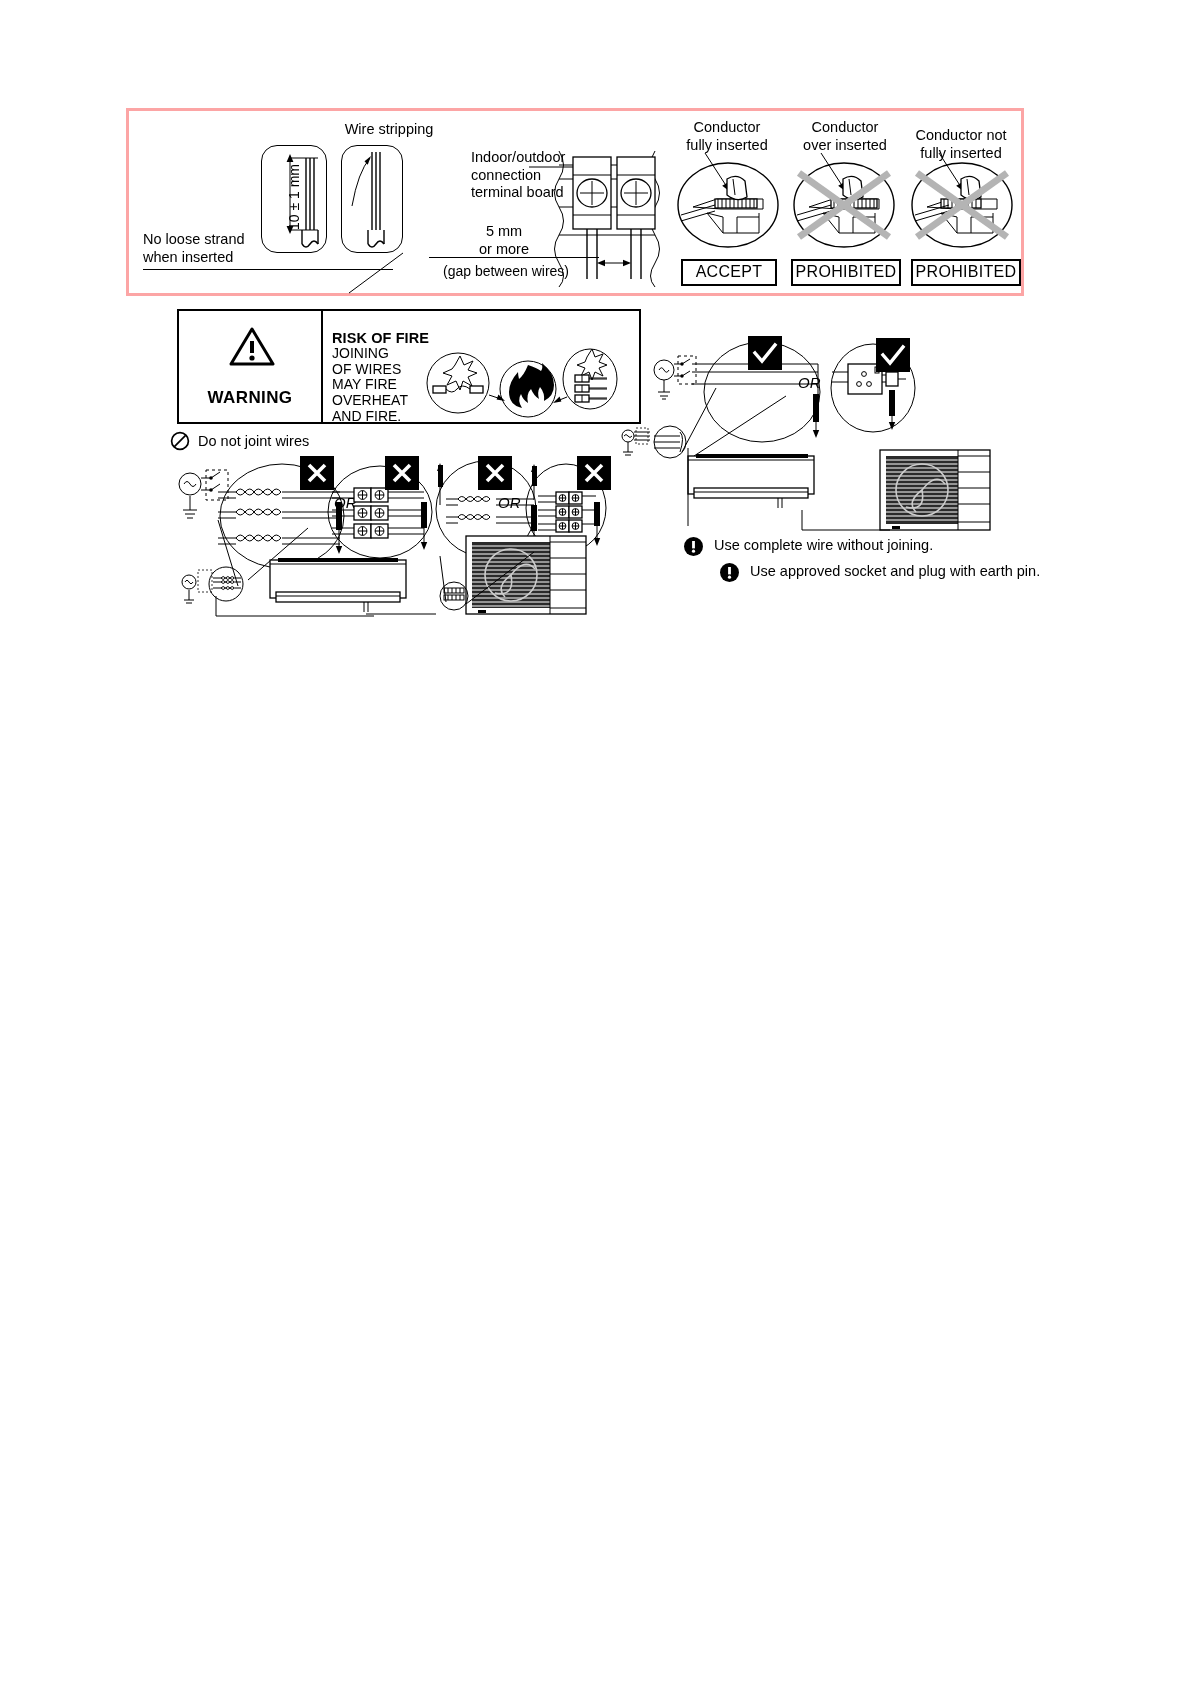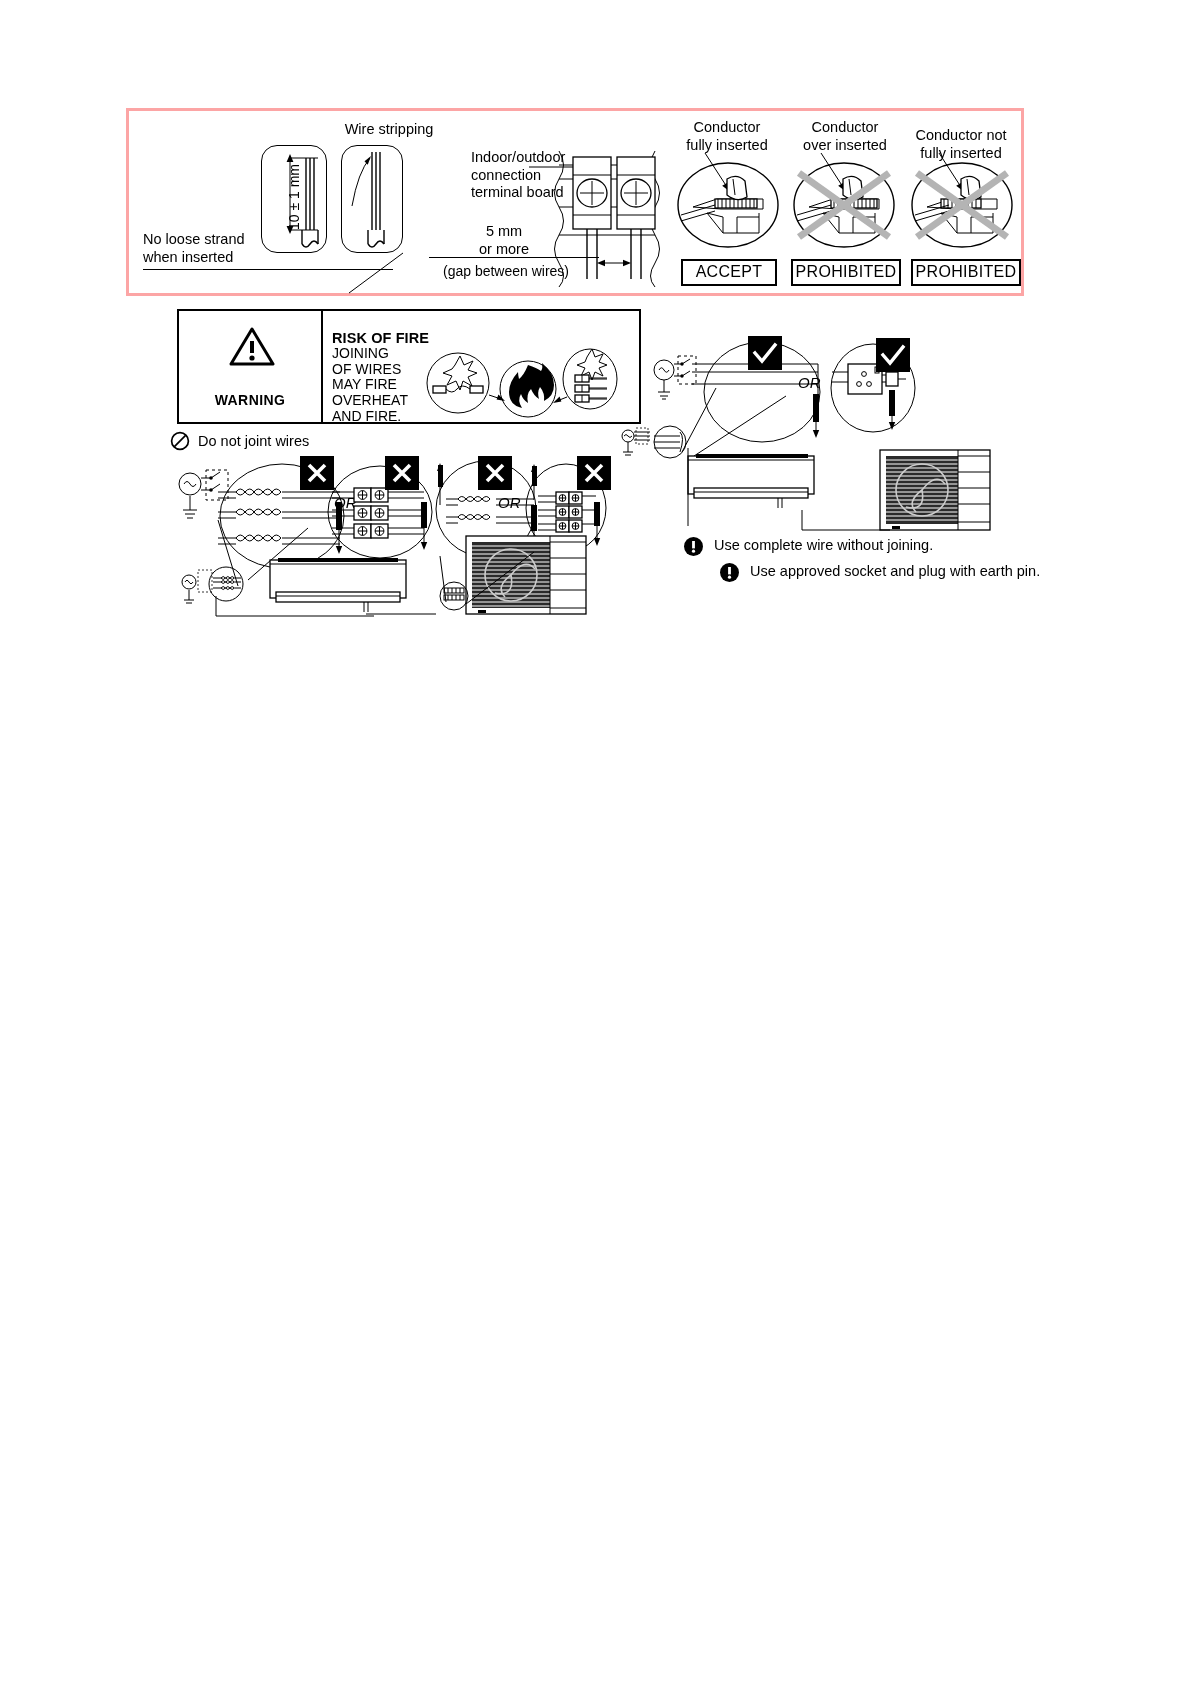--- a/index.html
+++ b/index.html
@@ -95,21 +95,21 @@
     display: flex;
   }
   .warn-left {
     width: 144px;
     border-right: 2.2px solid #000;
     position: relative;
     box-sizing: border-box;
   }
   #warning-word {
     position: absolute; left: 0; right: 0; bottom: 14px;
-    text-align: center; font-size: 14px; font-weight: bold;
+    text-align: center; font-size: 17px; font-weight: bold;
     letter-spacing: .4px;
   }
   .warn-right { flex: 1; position: relative; padding: 7px 0 0 9px; box-sizing: border-box; margin-top: 12px; }
   #risk-of-fire { font-size: 14.5px; font-weight: bold; letter-spacing: .1px; }
   .risk-line { font-size: 14px; line-height: 1.12; }
 
   
   #do-not-joint-row {
     position: absolute; left: 170px; top: 431px;
     display: flex; align-items: center; gap: 8px;

